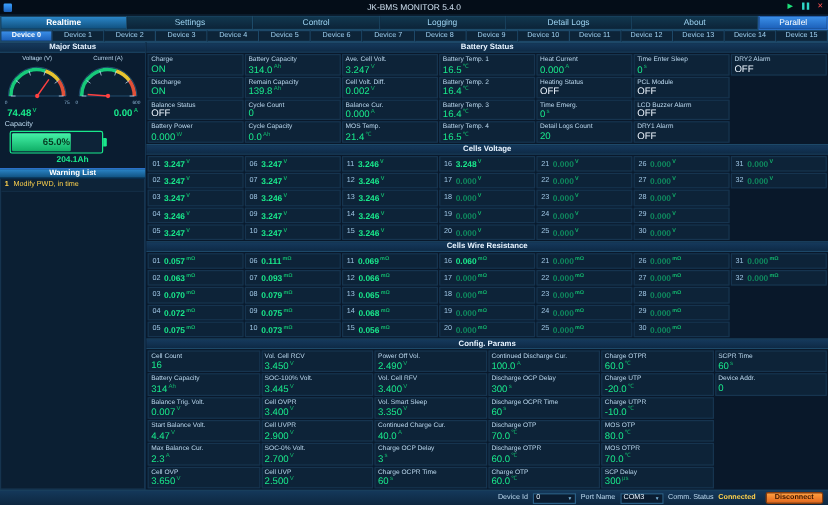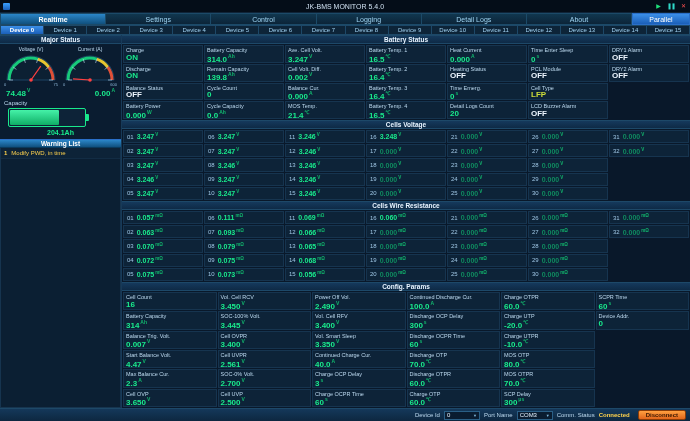--- a/index.html
+++ b/index.html
@@ -55,21 +55,21 @@
 
   .warn-header{height:9px;flex:0 0 auto;background:linear-gradient(#2b86c8,#10507e);display:flex;align-items:center;justify-content:center;font-size:6.5px;font-weight:bold;color:#fff;border-top:1px solid #2a6fc8;border-bottom:1px solid #0a3a5c}
   .warn-body{flex:1;background:#0b1f33;border:1px solid #16344f;border-top:none;overflow:hidden}
   .warn-item{display:flex;gap:4px;padding:2px 3px;font-size:6px;color:#ffd24d;border-bottom:1px solid #122c44;background:#0d2338}
   .warn-idx{color:#ffd24d;font-weight:bold}
 
   
   .bs-grid{height:76px;flex:0 0 auto;display:grid;grid-template-columns:repeat(7,1fr);grid-template-rows:repeat(4,1fr);grid-auto-flow:column;gap:1px;padding:1px;background:#09182a}
   .field{background:#0d2338;border:1px solid #16344f;padding:1px 2px;overflow:hidden}
   .f-label{font-size:5.5px;color:#bcd9ef;white-space:nowrap;line-height:1.2}
-  .f-value{font-size:8px;font-weight:bold;color:#19e98c;line-height:1.1;white-space:nowrap}
+  .f-value{font-size:8px;font-weight:normal;color:#19e98c;line-height:1.1;white-space:nowrap}
   .f-value .unit{font-size:5px;color:#12b86e;vertical-align:super;margin-left:1px}
   .f-value.off{color:#eef6ff}
   .f-value.lfp{color:#cddc39}
 
   
   .cv-grid{height:72px;flex:0 0 auto;display:grid;grid-template-columns:repeat(7,1fr);grid-template-rows:repeat(5,1fr);grid-auto-flow:column;gap:1px;padding:1px;background:#09182a}
   .cell{background:#0d2338;border:1px solid #16344f;display:flex;align-items:center;gap:3px;padding:0 3px;overflow:hidden}
   .c-idx{font-size:6px;color:#9fc6e4}
   .c-val{font-size:7px;font-weight:bold;color:#19e98c;white-space:nowrap}
   .c-val .unit{font-size:4.5px;color:#12b86e;vertical-align:super;margin-left:1px}
@@ -186,20 +186,21 @@
 
       <div class="readouts">
         <span class="readout"><span>74.48</span><span class="unit">V</span></span>
         <span class="readout"><span>0.00</span><span class="unit">A</span></span>
       </div>
 
       <div class="cap-label">Capacity</div>
       <div class="battery">
         <div class="battery-fill" id="battery-fill" style="width: 65%;"></div>
         <div class="battery-nub"></div>
+        <div class="battery-text">65.0%</div>
       </div>
       <div class="remain">204.1Ah</div>
 
       <div class="warn-header">Warning List</div>
       <div class="warn-body" id="warning-items">
           <div class="warn-item">
             <span class="warn-idx">1</span>
             <span>Modify PWD, in time</span>
           </div>
         </div>
@@ -290,24 +291,20 @@
           </div>
           <div class="field">
             <div class="f-label">Time Enter Sleep</div>
             <div class="f-value"><span>0</span><span class="unit">s</span></div>
           </div>
           <div class="field">
             <div class="f-label">PCL Module</div>
             <div class="f-value off"><span>OFF</span></div>
           </div>
           <div class="field">
-            <div class="f-label">Cell Type</div>
-            <div class="f-value lfp"><span>LFP</span></div>
-          </div>
-          <div class="field">
             <div class="f-label">LCD Buzzer Alarm</div>
             <div class="f-value off"><span>OFF</span></div>
           </div>
           <div class="field">
             <div class="f-label">DRY1 Alarm</div>
             <div class="f-value off"><span>OFF</span></div>
           </div>
           <div class="field">
             <div class="f-label">DRY2 Alarm</div>
             <div class="f-value off"><span>OFF</span></div>
@@ -611,21 +608,21 @@
           <div class="field">
             <div class="f-label">SOC-100% Volt.</div>
             <div class="f-value"><span>3.445</span><span class="unit">V</span></div>
           </div>
           <div class="field">
             <div class="f-label">Cell OVPR</div>
             <div class="f-value"><span>3.400</span><span class="unit">V</span></div>
           </div>
           <div class="field">
             <div class="f-label">Cell UVPR</div>
-            <div class="f-value"><span>2.561</span><span class="unit">V</span></div>
+            <div class="f-value"><span>2.900</span><span class="unit">V</span></div>
           </div>
           <div class="field">
             <div class="f-label">SOC-0% Volt.</div>
             <div class="f-value"><span>2.700</span><span class="unit">V</span></div>
           </div>
           <div class="field">
             <div class="f-label">Cell UVP</div>
             <div class="f-value"><span>2.500</span><span class="unit">V</span></div>
           </div>
           <div class="field">

